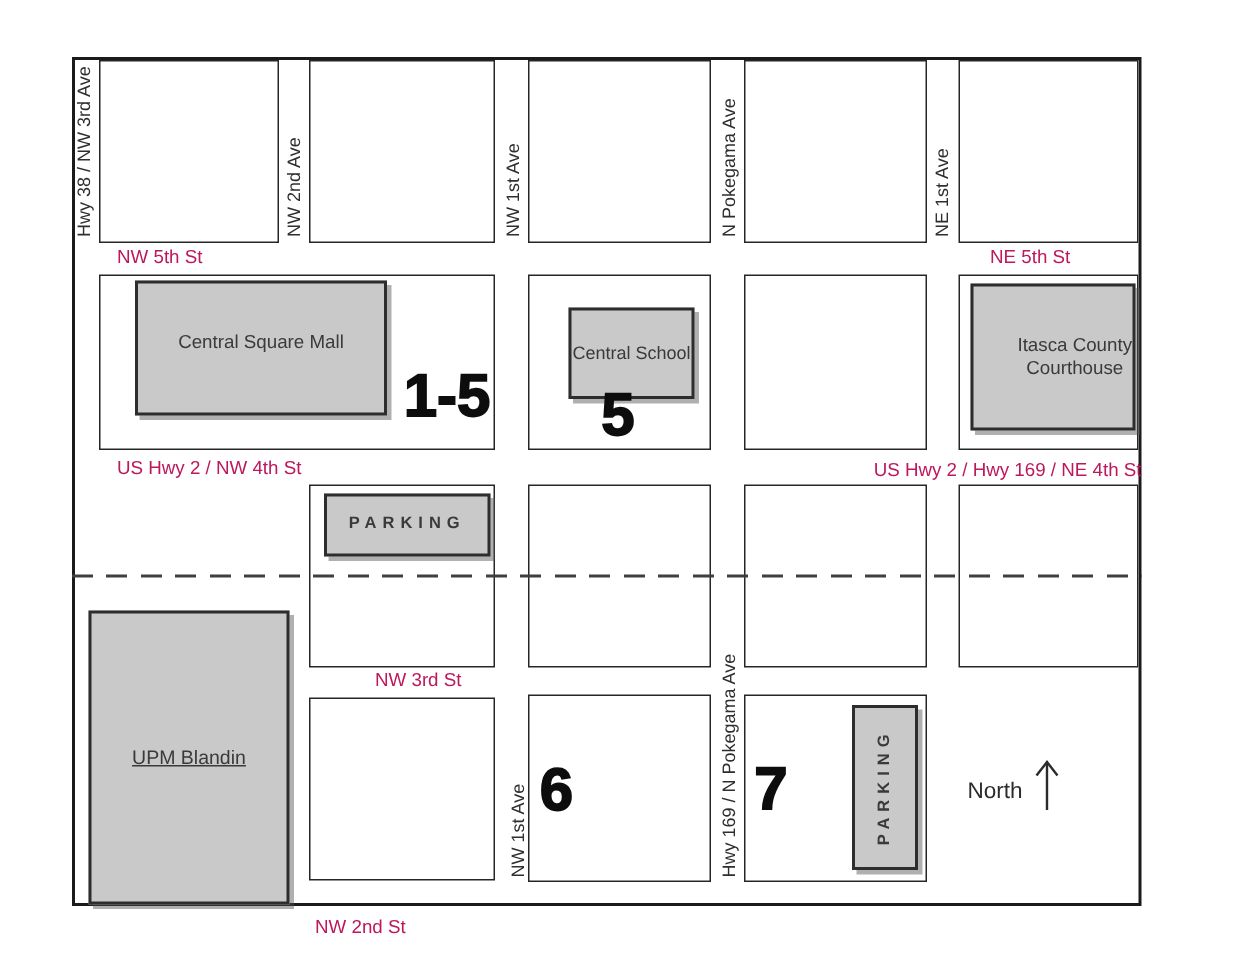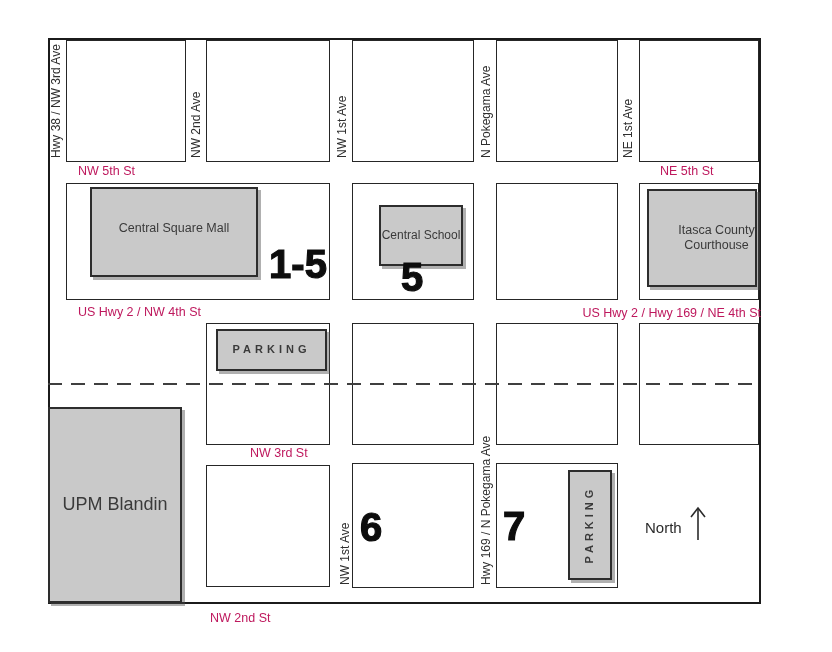--- a/index.html
+++ b/index.html
@@ -53,21 +53,21 @@
   </div>
 
   <div class="abs building" style="left:379px;top:205px;width:84px;height:61px;font-size:12px;">
     <span style="text-align:left;">Central School</span>
   </div>
 
   <div class="abs building" style="left:647px;top:189px;width:110px;height:98px;padding-left:29px;">
     <span>Itasca County Courthouse</span>
   </div>
 
-  <div class="abs building" style="left:48px;top:407px;width:134px;height:196px;font-size:18px;">
+  <div class="abs building" style="left:59px;top:407px;width:134px;height:196px;font-size:13px;text-decoration:underline;">
     <span>UPM Blandin</span>
   </div>
 
   <div class="abs building" style="left:216px;top:329px;width:111px;height:42px;">
     <span class="parking-text">PARKING</span>
   </div>
 
   <div class="abs building" style="left:568px;top:470px;width:44px;height:110px;">
     <span class="parking-text vertical-text">PARKING</span>
   </div>

